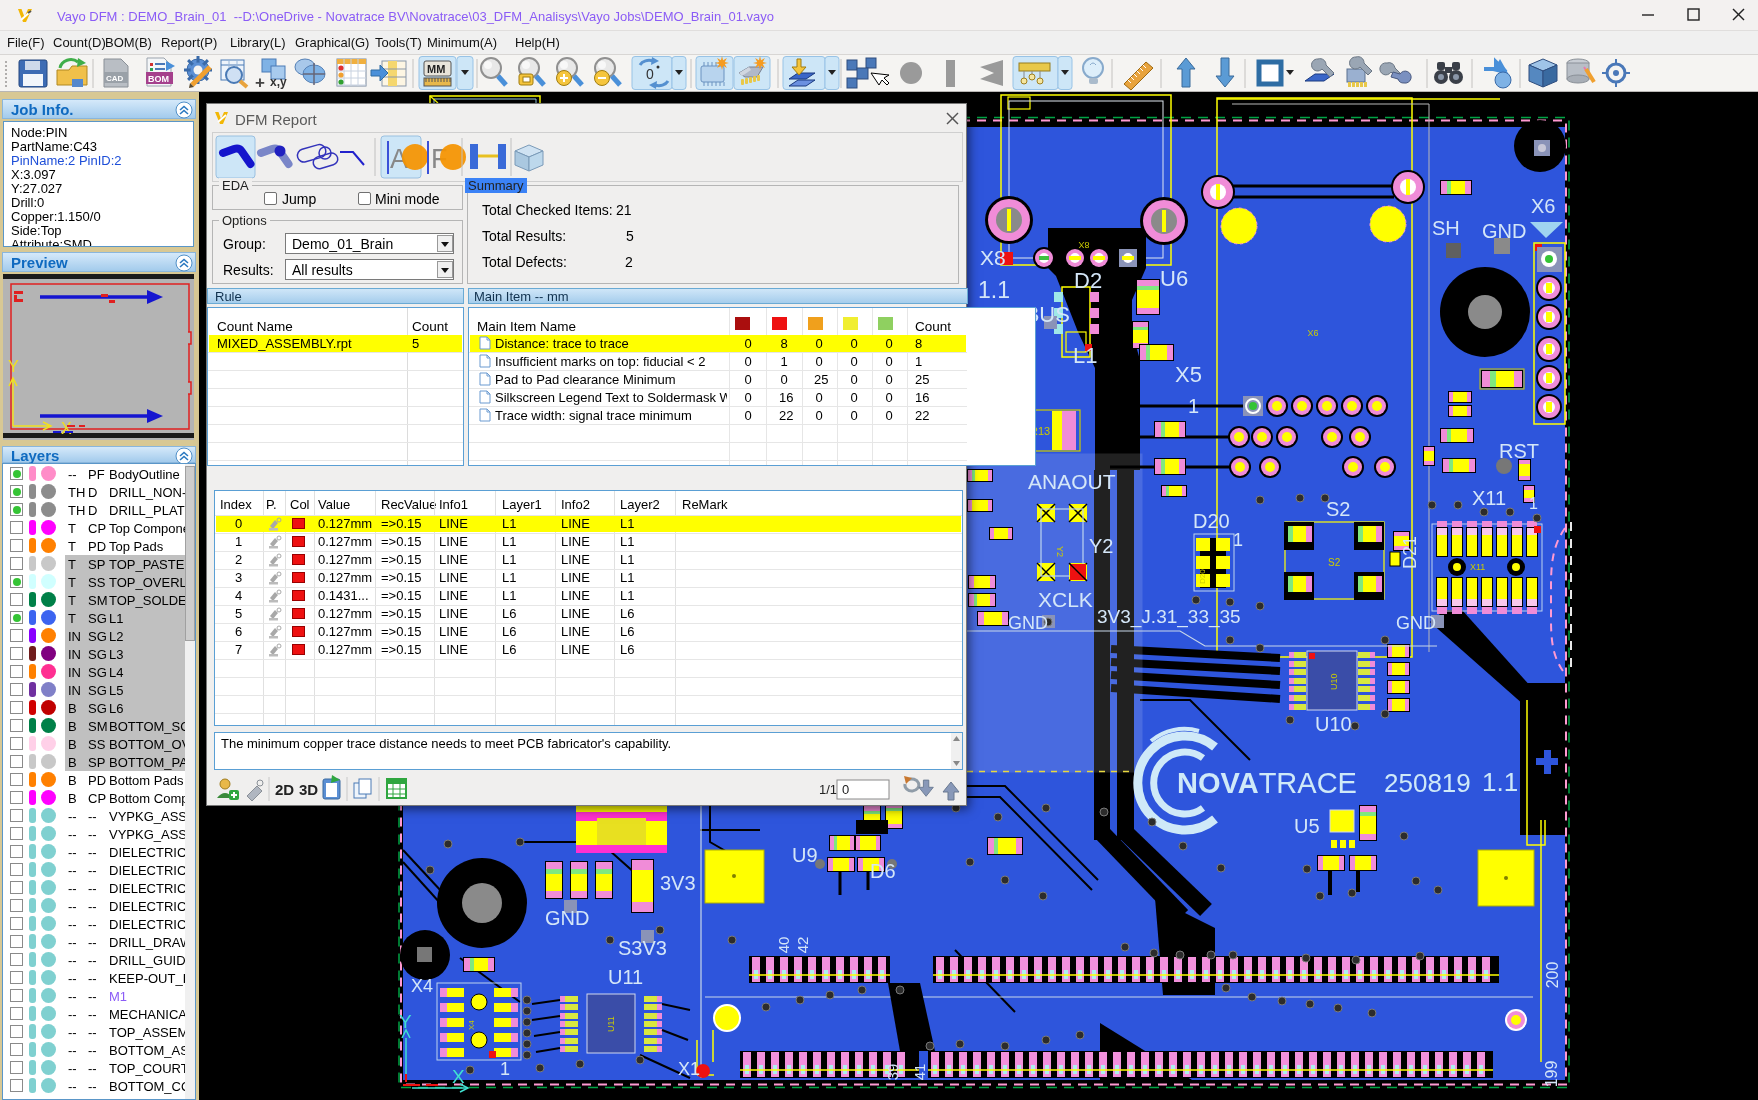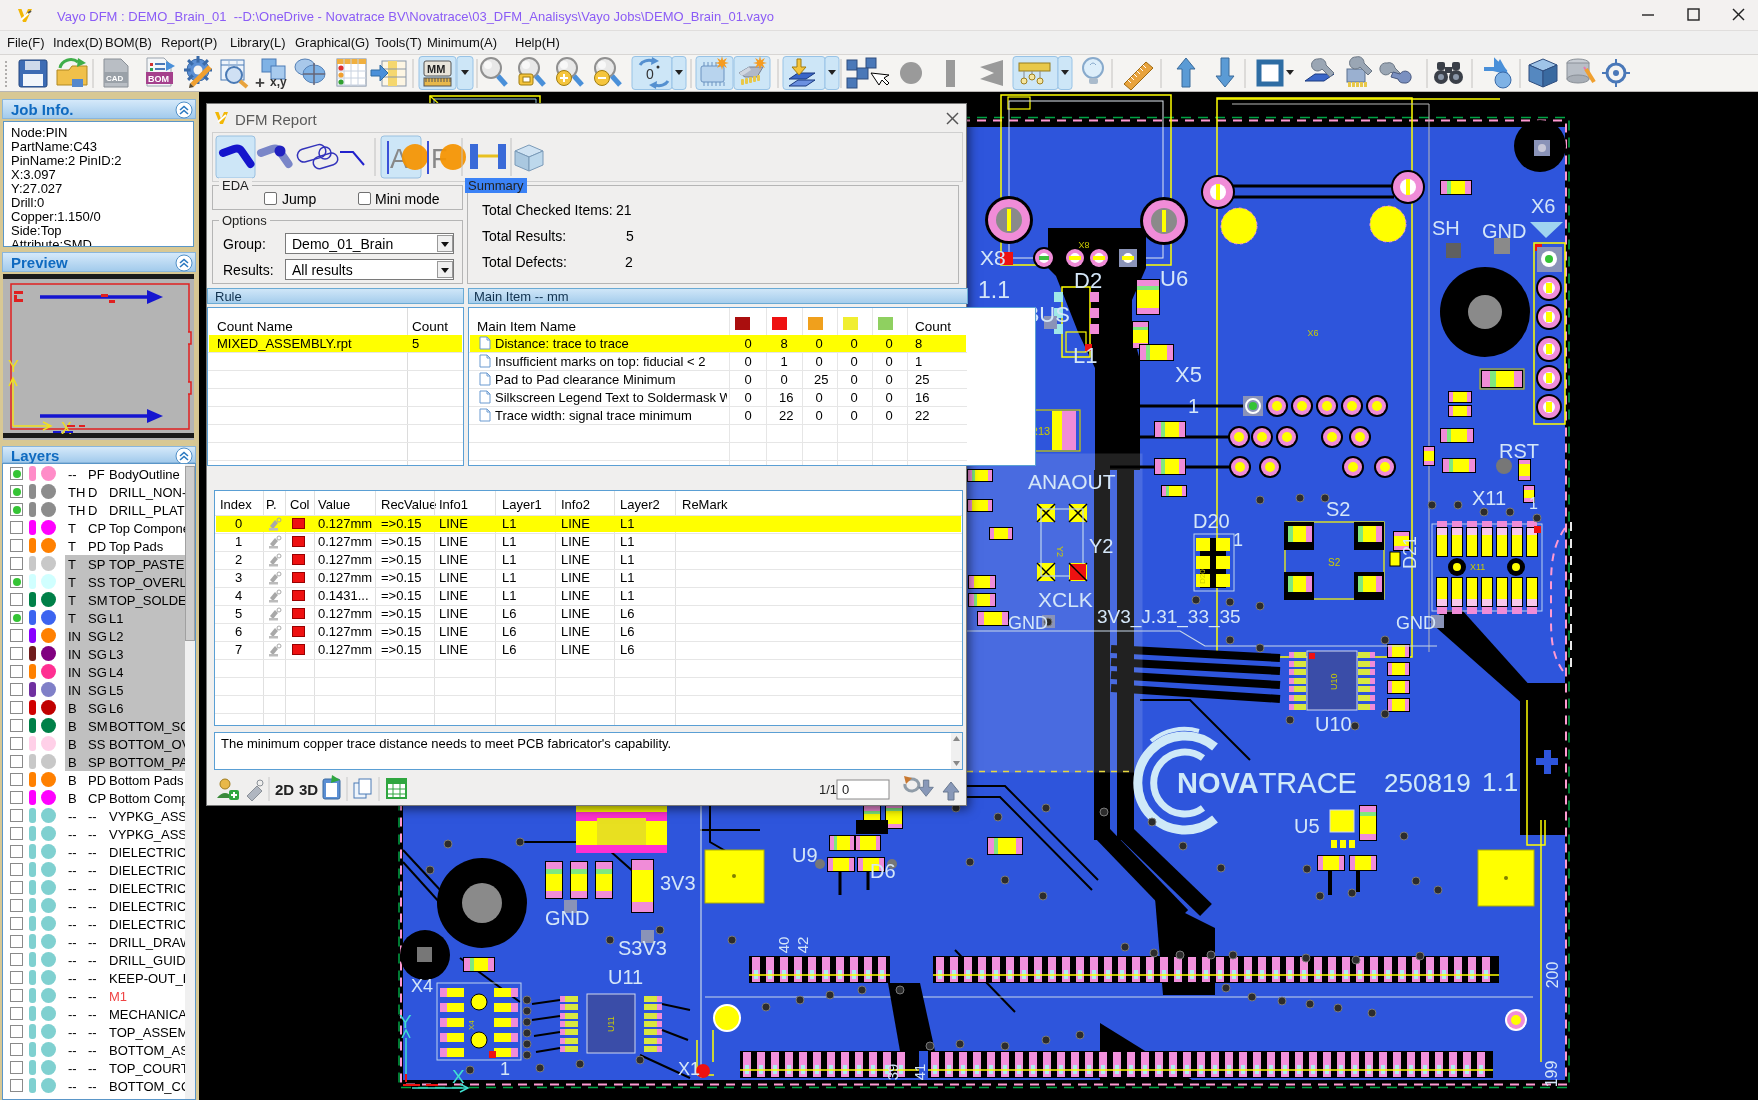--- a/index.html
+++ b/index.html
@@ -13,21 +13,21 @@
 <div class="abs" style="left:57px;top:9px;font-size:13px;color:#8b5cf6">Vayo DFM : DEMO_Brain_01&nbsp;&nbsp;--D:\OneDrive - Novatrace BV\Novatrace\03_DFM_Analisys\Vayo Jobs\DEMO_Brain_01.vayo</div>
 <svg class="abs" style="left:1630px;top:0" width="128" height="31">
       <line x1="12" y1="15" x2="24" y2="15" stroke="#222" stroke-width="1.4"></line>
       <rect x="58" y="9" width="11" height="11" fill="none" stroke="#222" stroke-width="1.4"></rect>
       <line x1="103" y1="9" x2="114" y2="20" stroke="#222" stroke-width="1.4"></line>
       <line x1="114" y1="9" x2="103" y2="20" stroke="#222" stroke-width="1.4"></line>
     </svg>
 </div>
 <div class="abs" style="left:0;top:31px;width:1758px;height:24px;background:#f0f0f0;border-bottom:1px solid #d8d6d4">
 <div class="abs" style="left:7px;top:4px;font-size:13px;color:#111">File(F)</div>
-<div class="abs" style="left:53px;top:4px;font-size:13px;color:#111">Index(D)</div>
+<div class="abs" style="left:53px;top:4px;font-size:13px;color:#111">Count(D)</div>
 <div class="abs" style="left:105px;top:4px;font-size:13px;color:#111">BOM(B)</div>
 <div class="abs" style="left:161px;top:4px;font-size:13px;color:#111">Report(P)</div>
 <div class="abs" style="left:230px;top:4px;font-size:13px;color:#111">Library(L)</div>
 <div class="abs" style="left:295px;top:4px;font-size:13px;color:#111">Graphical(G)</div>
 <div class="abs" style="left:375px;top:4px;font-size:13px;color:#111">Tools(T)</div>
 <div class="abs" style="left:427px;top:4px;font-size:13px;color:#111">Minimum(A)</div>
 <div class="abs" style="left:515px;top:4px;font-size:13px;color:#111">Help(H)</div>
 </div>
 <svg class="abs" style="left:0;top:55px" width="1758" height="37" font-family="Liberation Sans, sans-serif">
 <rect width="1758" height="37" fill="#f5f4f2"></rect>
@@ -1250,21 +1250,21 @@
 <div class="abs" style="left:2px;top:7px;width:194px;height:20px;background:linear-gradient(#d5e9fa,#a3cbec);border:1px solid #8ab6dc">
       <div class="abs" style="left:8px;top:1px;font-size:15px;font-weight:bold;color:#0f6ac0">Job Info.</div>
       <svg class="abs" style="left:172px;top:1px" width="18" height="18">
         <circle cx="9" cy="9" r="8" fill="#fff" stroke="#5090c8"></circle>
         <path d="M5,9 l4,-3.5 l4,3.5 M5,13 l4,-3.5 l4,3.5" fill="none" stroke="#2a78c0" stroke-width="1.6"></path>
       </svg>
     </div>
 <div class="abs" style="left:3px;top:29px;width:191px;height:126px;background:#fff;border:1px solid #5a96c8;overflow:hidden">
 <div class="abs" style="left:7px;top:3px;font-size:13px;color:#000">Node:PIN</div>
 <div class="abs" style="left:7px;top:17px;font-size:13px;color:#000">PartName:C43</div>
-<div class="abs" style="left:7px;top:31px;font-size:13px;color:#000000">PinName:2 PinID:2</div>
+<div class="abs" style="left:7px;top:31px;font-size:13px;color:#1d4ed8">PinName:2 PinID:2</div>
 <div class="abs" style="left:7px;top:45px;font-size:13px;color:#000">X:3.097</div>
 <div class="abs" style="left:7px;top:59px;font-size:13px;color:#000">Y:27.027</div>
 <div class="abs" style="left:7px;top:73px;font-size:13px;color:#000">Drill:0</div>
 <div class="abs" style="left:7px;top:87px;font-size:13px;color:#000">Copper:1.150/0</div>
 <div class="abs" style="left:7px;top:101px;font-size:13px;color:#000">Side:Top</div>
 <div class="abs" style="left:7px;top:115px;font-size:13px;color:#000">Attribute:SMD</div>
 </div>
 <div class="abs" style="left:2px;top:160px;width:194px;height:20px;background:linear-gradient(#d5e9fa,#a3cbec);border:1px solid #8ab6dc">
       <div class="abs" style="left:8px;top:1px;font-size:15px;font-weight:bold;color:#0f6ac0">Preview</div>
       <svg class="abs" style="left:172px;top:1px" width="18" height="18">
@@ -1505,21 +1505,21 @@
 <div class="abs" style="left:26px;top:506px;width:7px;height:15px;border-radius:3px;background:#7fd0d0"></div>
 <div class="abs" style="left:38px;top:506px;width:15px;height:15px;border-radius:50%;background:#7fd0d0"></div>
 <div class="abs" style="left:65px;top:507px;font-size:13px;color:#000">--</div>
 <div class="abs" style="left:85px;top:507px;font-size:13px;color:#000">--</div>
 <div class="abs" style="left:106px;top:507px;width:76px;font-size:13px;color:#000;white-space:nowrap;overflow:hidden">KEEP-OUT_LA</div>
 <div class="abs" style="left:7px;top:525px;width:13px;height:13px;border:1px solid #8a8a8a;background:#fff"></div>
 <div class="abs" style="left:26px;top:524px;width:7px;height:15px;border-radius:3px;background:#7fd0d0"></div>
 <div class="abs" style="left:38px;top:524px;width:15px;height:15px;border-radius:50%;background:#7fd0d0"></div>
 <div class="abs" style="left:65px;top:525px;font-size:13px;color:#000">--</div>
 <div class="abs" style="left:85px;top:525px;font-size:13px;color:#000">--</div>
-<div class="abs" style="left:106px;top:525px;width:76px;font-size:13px;color:#ef4444;white-space:nowrap;overflow:hidden">M1</div>
+<div class="abs" style="left:106px;top:525px;width:76px;font-size:13px;color:#8b5cf6;white-space:nowrap;overflow:hidden">M1</div>
 <div class="abs" style="left:7px;top:543px;width:13px;height:13px;border:1px solid #8a8a8a;background:#fff"></div>
 <div class="abs" style="left:26px;top:542px;width:7px;height:15px;border-radius:3px;background:#7fd0d0"></div>
 <div class="abs" style="left:38px;top:542px;width:15px;height:15px;border-radius:50%;background:#7fd0d0"></div>
 <div class="abs" style="left:65px;top:543px;font-size:13px;color:#000">--</div>
 <div class="abs" style="left:85px;top:543px;font-size:13px;color:#000">--</div>
 <div class="abs" style="left:106px;top:543px;width:76px;font-size:13px;color:#000;white-space:nowrap;overflow:hidden">MECHANICAL_</div>
 <div class="abs" style="left:7px;top:561px;width:13px;height:13px;border:1px solid #8a8a8a;background:#fff"></div>
 <div class="abs" style="left:26px;top:560px;width:7px;height:15px;border-radius:3px;background:#7fd0d0"></div>
 <div class="abs" style="left:38px;top:560px;width:15px;height:15px;border-radius:50%;background:#7fd0d0"></div>
 <div class="abs" style="left:65px;top:561px;font-size:13px;color:#000">--</div>

